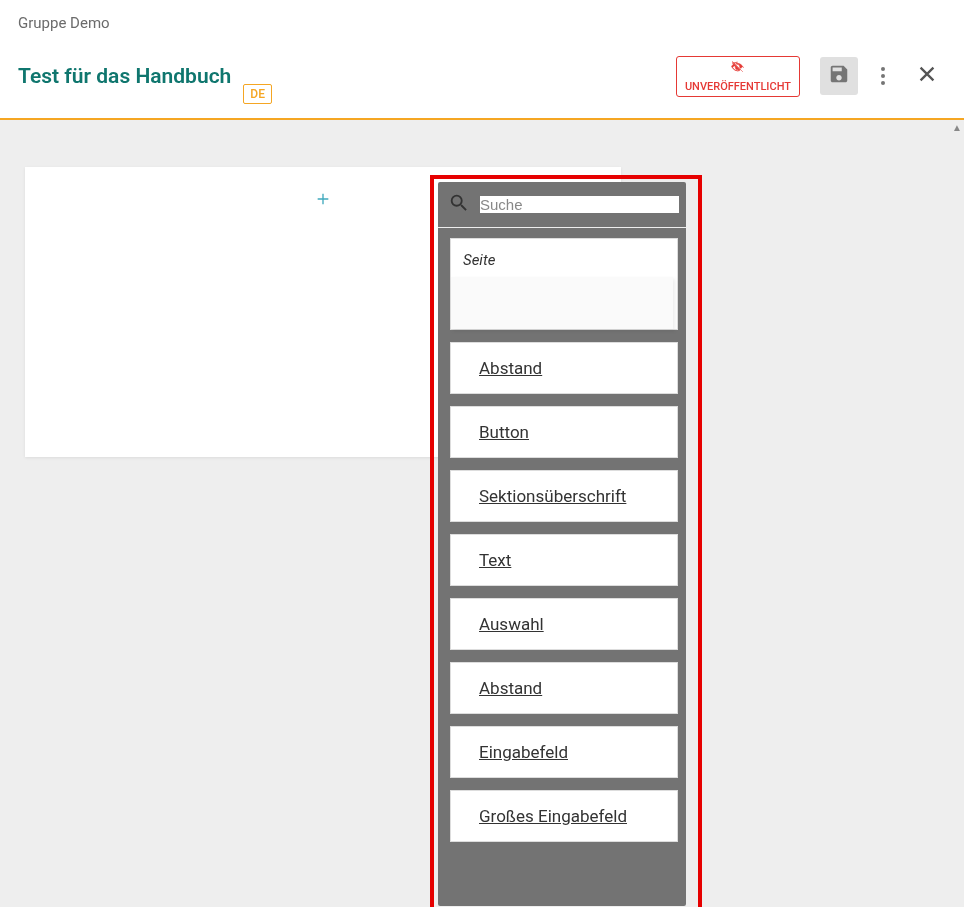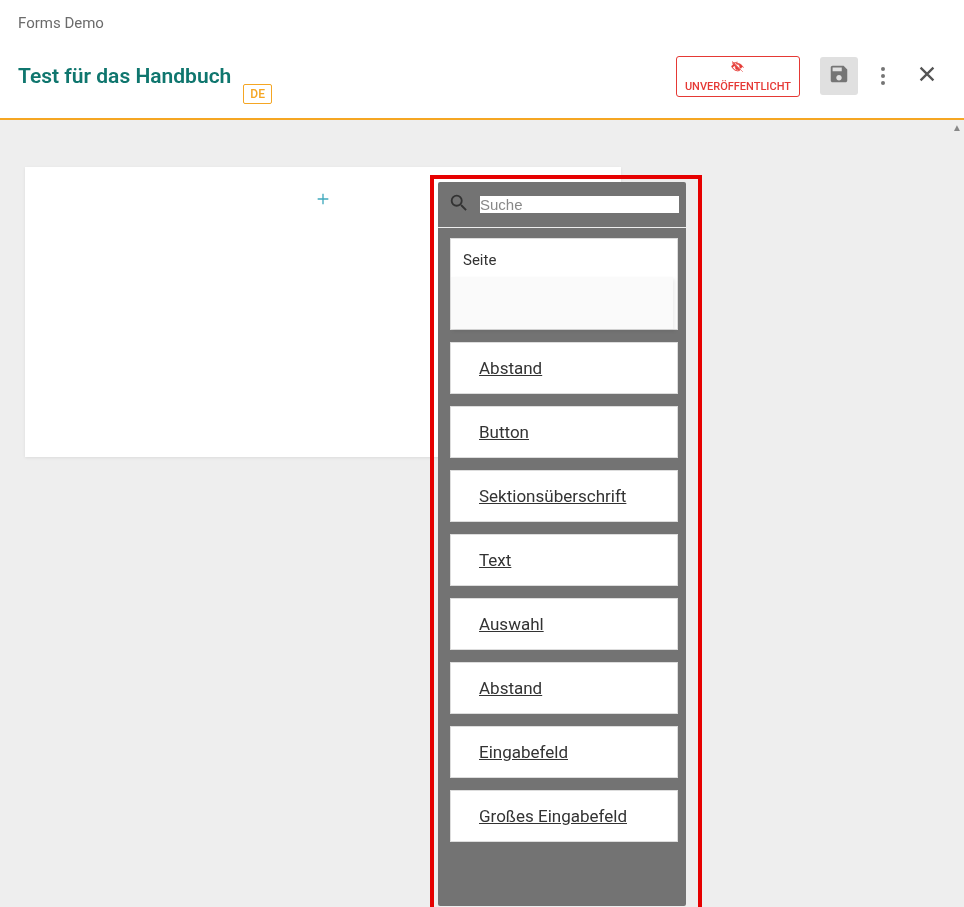--- a/index.html
+++ b/index.html
@@ -162,20 +162,21 @@
     }
 
     .element-card {
       border: 1px solid #ddd;
       background: #fff;
       margin-bottom: 12px;
       cursor: pointer;
     }
     .element-card.tall {
       height: 92px;
+      font-style: italic;
     }
     .element-card.tall .el-label {
       padding: 12px 12px 8px;
       font-size: 15px;
       color: #333;
     }
     .element-card.tall .el-preview {
       height: 52px;
       background: #fafafa;
       box-shadow: 2px 2px 4px rgba(0,0,0,0.08);
@@ -184,21 +185,21 @@
     .element-card.simple {
       padding: 15px 28px;
       font-size: 17px;
       color: #333;
       text-decoration: underline;
     }
   </style>
 </head>
 <body>
 
-<div class="breadcrumb">Forms Demo</div>
+<div class="breadcrumb">Gruppe Demo</div>
 
 <div class="header">
   <div class="page-title">Test für das Handbuch</div>
   <div class="lang-badge">DE</div>
   <div class="header-spacer"></div>
   <div class="status-badge">
     <span>
       <svg viewBox="0 0 24 24">
           <path fill="currentColor" d="M12 4C5 4 1 12 1 12s4 8 11 8c2 0 3.8-.6 5.3-1.5L3.5 4.7C3 5 2.6 5.4 2.2 5.8L12 4zm0 16c-5.5 0-9-6-9-6s1-1.8 2.9-3.5l2.3 2.3C8 13.2 8 13.6 8 14a4 4 0 0 0 4 4c.4 0 .8 0 1.2-.2l1.8 1.8C13.8 19.8 12.9 20 12 20zm9-8s-1 1.8-2.9 3.5l-2.3-2.3c.1-.4.2-.8.2-1.2a4 4 0 0 0-4-4c-.4 0-.8 0-1.2.2L9 6.4C10 6.1 11 6 12 6c7 0 11 8 11 8l-2-2z M2 2l20 20" stroke="currentColor" stroke-width="1"></path>
         </svg>

